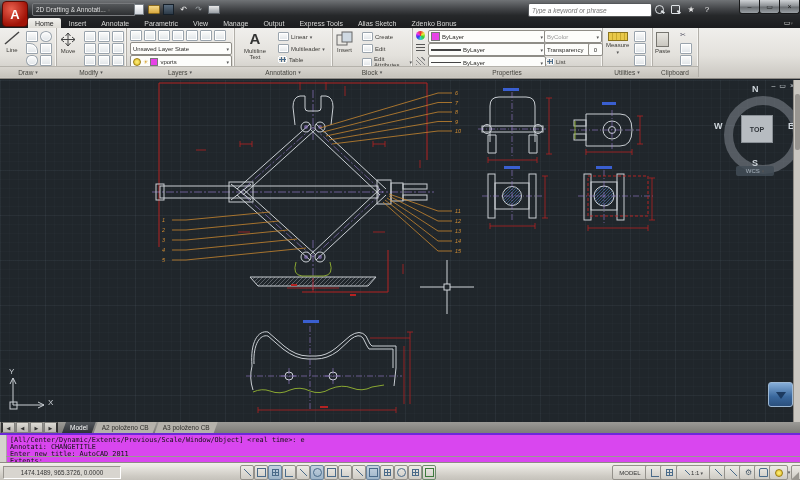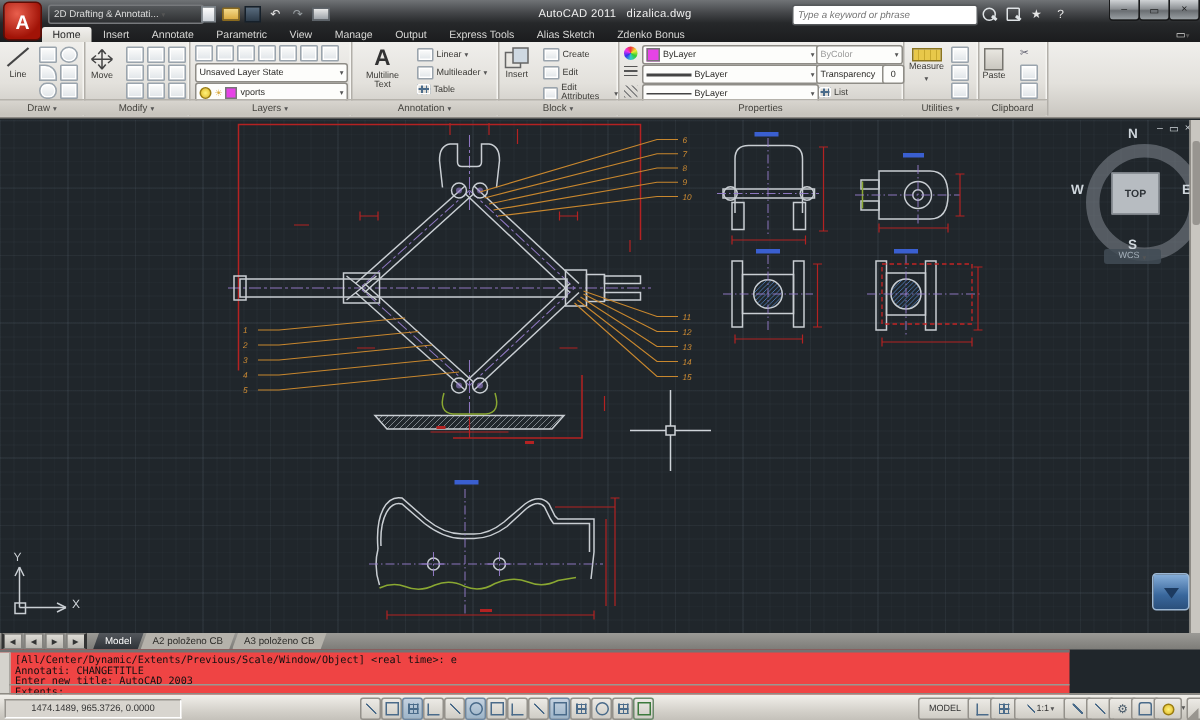--- a/index.html
+++ b/index.html
@@ -82,21 +82,21 @@
   
   #laybar{left:0;top:422px;width:800px;height:11px;background:linear-gradient(#9b9a96,#7d7c78);
     display:flex;align-items:center;font-size:6.5px;}
   .navb{width:11px;height:9px;margin-left:1px;background:linear-gradient(#dedcd6,#b7b4ae);
     border:1px solid #83827e;font-size:5px;color:#333;display:flex;align-items:center;justify-content:center;}
   .ltab{height:11px;display:flex;align-items:center;padding:0 8px;
     clip-path:polygon(4px 0,100% 0,calc(100% - 4px) 100%,0 100%);}
   .ltab.model{background:linear-gradient(#53575c,#2e3237);color:#fff;margin-left:4px;}
   .ltab.plain{background:#b5b2ab;color:#2e2d2a;margin-left:-2px;}
   
-  #cmd{left:0;top:433px;width:713px;height:29px;background:#ef4444;border-top:2px solid #737373;}
+  #cmd{left:0;top:433px;width:800px;height:29px;background:#d946ef;border-top:2px solid #6d28d9;}
   #cmd .gutter{position:absolute;left:0;top:0;width:6px;height:29px;background:#d5d3cd;border-right:1px solid #aaa8a2;}
   .cline{position:absolute;left:10px;font-family:"DejaVu Sans Mono",monospace;font-size:6.8px;color:#111;white-space:pre;}
   #cmd-in{position:absolute;left:6px;right:0;top:21px;height:8px;border-top:1px solid #9a98彼92;border-top:1px solid #9a9892;}
   
   #status{left:0;top:462px;width:800px;height:18px;
     background:linear-gradient(#f2f0eb,#cfccc5 70%,#c2bfb8);border-top:1px solid #8e8b84;}
   #coords{position:absolute;left:3px;top:3px;width:116px;height:11px;border:1px solid #98958f;
     border-bottom-color:#fff;border-right-color:#fff;background:#d8d5cf;
     font-size:6.3px;color:#333;display:flex;align-items:center;justify-content:center;}
   .tog{position:absolute;top:2px;width:12px;height:13px;border:1px solid #94918b;border-radius:2px;
@@ -139,24 +139,20 @@
       </div>
     <div class="qat abs" style="left:177px">
         <span>↶</span>
       </div>
     <div class="qat abs" style="left:192px;color:#9aa0a4">
         <span>↷</span>
       </div>
     <div class="qat abs" style="left:207px">
         <span class="ic-print"></span>
       </div>
-    <div id="doctitle" class="abs">
-      <span>AutoCAD 2011</span>&nbsp;&nbsp;
-      <span>dizalica.dwg</span>
-    </div>
     <div id="infocenter" class="abs">
       <input placeholder="Type a keyword or phrase" style="">
     </div>
     <div class="ichip abs" style="left:652px">
         <span class="srch"></span>
       </div>
     <div class="ichip abs" style="left:668px">
         <span class="srch" style="border-radius:1px"></span>
       </div>
     <div class="ichip abs" style="left:684px">
@@ -663,21 +659,21 @@
     <span class="navb" style="border-right:2px solid #333">▶</span>
     <span class="ltab model">Model</span>
     <span class="ltab plain">A2 položeno CB</span>
     <span class="ltab plain">A3 položeno CB</span>
   </div>
 
   <div id="cmd" class="abs">
     <div class="gutter"></div>
     <span class="cline" style="top:1px">[All/Center/Dynamic/Extents/Previous/Scale/Window/Object] &lt;real time&gt;: e</span>
     <span class="cline" style="top:8px">Annotati: CHANGETITLE</span>
-    <span class="cline" style="top:15px">Enter new title: AutoCAD 2003</span>
+    <span class="cline" style="top:15px">Enter new title: AutoCAD 2011</span>
     <div id="cmd-in"></div>
     <span class="cline" style="top:22px">Extents:</span>
   </div>
 
   <div id="status" class="abs">
     <div id="coords">1474.1489, 965.3726, 0.0000</div>
     <div class="tog" style="left:240px">
         <span class="tg b4"></span>
       </div>
     <div class="tog" style="left:254px">

